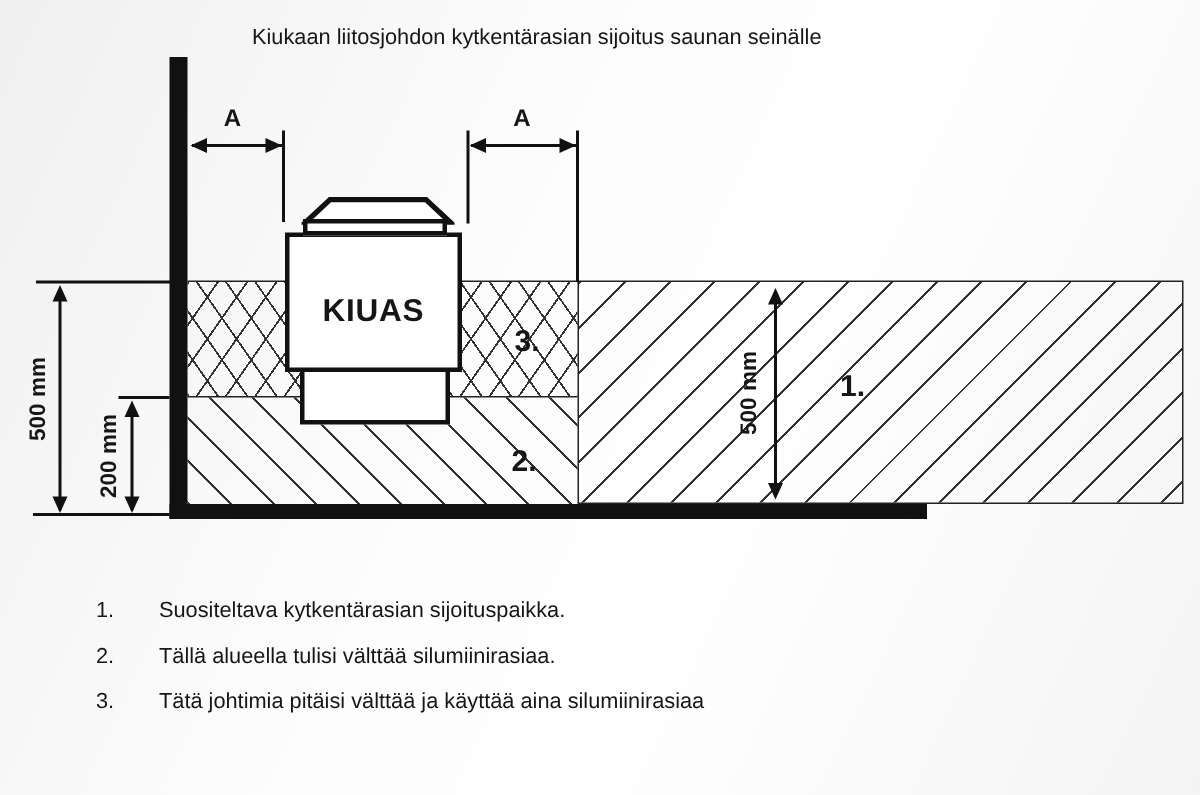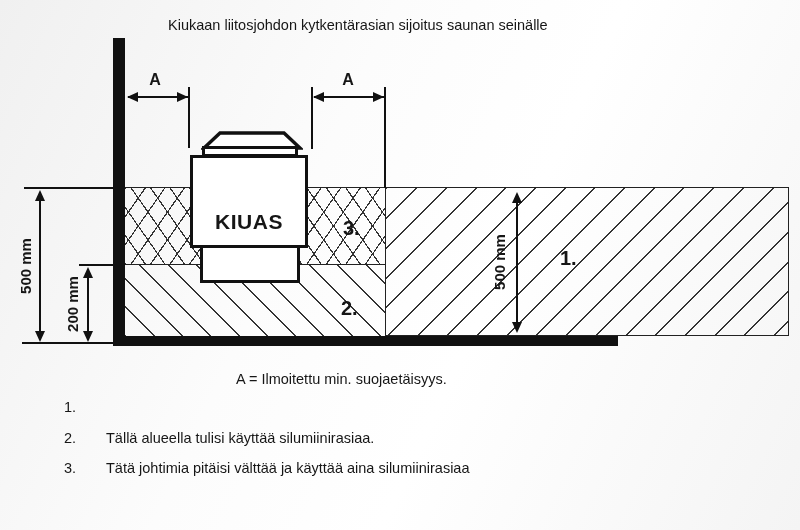--- a/index.html
+++ b/index.html
@@ -56,21 +56,21 @@
   <div class="abs zonelab" style="left:343px;top:217px;">3.</div>
   <div class="abs zonelab" style="left:341px;top:297px;">2.</div>
   <div class="abs zonelab" style="left:560px;top:247px;">1.</div>
 
   <div class="abs hbox" style="left:200px;top:245px;width:100px;height:38px;"></div>
   <div class="abs hbox" style="left:190px;top:155px;width:118px;height:93px;"></div>
   <svg class="abs" style="left:201px;top:130px;" width="102" height="20">
     <polygon points="3,18 99,18 83,3 19,3" fill="#ffffff" stroke="#111111" stroke-width="3.5"></polygon>
   </svg>
   <div class="abs hbox" style="left:202px;top:146px;width:96px;height:11px;border-width:3px;"></div>
-  <div class="abs kiuas" style="left:190px;top:210px;width:118px;">KIUAS</div>
+  <div class="abs kiuas" style="left:190px;top:196px;width:118px;">KIUAS</div>
 
   <div class="abs dimlab" style="left:140px;top:71px;width:30px;">A</div>
   <div class="abs hline" style="left:128px;top:96px;width:60px;"></div>
   <div class="abs tri tri-l" style="left:127px;top:92px;"></div>
   <div class="abs tri tri-r" style="left:177px;top:92px;"></div>
   <div class="abs vline" style="left:188px;top:87px;height:61px;"></div>
 
   <div class="abs dimlab" style="left:333px;top:71px;width:30px;">A</div>
   <div class="abs hline" style="left:314px;top:96px;width:70px;"></div>
   <div class="abs tri tri-l" style="left:313px;top:92px;"></div>
@@ -92,22 +92,22 @@
   <div class="abs vlabel" style="left:43px;top:296px;">200 mm</div>
 
   <div class="abs vline" style="left:516px;top:195px;height:136px;"></div>
   <div class="abs tri tri-u" style="left:512px;top:192px;"></div>
   <div class="abs tri tri-d" style="left:512px;top:322px;"></div>
   <div class="abs vlabel" style="left:470px;top:254px;">500 mm</div>
 
   <div class="abs ink" style="left:113px;top:38px;width:12px;height:308px;"></div>
   <div class="abs ink" style="left:113px;top:336px;width:505px;height:10px;"></div>
 
-  <div class="abs caption" style="left:236px;top:371px;">A = Ilmoitettu min. suojaetäisyys.</div>
 
   <div class="abs legend-num" style="left:64px;top:399px;">1.</div>
+  <div class="abs legend-text" style="left:106px;top:399px;">Suositeltava kytkentärasian sijoituspaikka.</div>
   <div class="abs legend-num" style="left:64px;top:430px;">2.</div>
-  <div class="abs legend-text" style="left:106px;top:430px;">Tällä alueella tulisi käyttää silumiinirasiaa.</div>
+  <div class="abs legend-text" style="left:106px;top:430px;">Tällä alueella tulisi välttää silumiinirasiaa.</div>
   <div class="abs legend-num" style="left:64px;top:460px;">3.</div>
   <div class="abs legend-text" style="left:106px;top:460px;">Tätä johtimia pitäisi välttää ja käyttää aina silumiinirasiaa</div>
 
 
 </div>
 
 </body></html>

